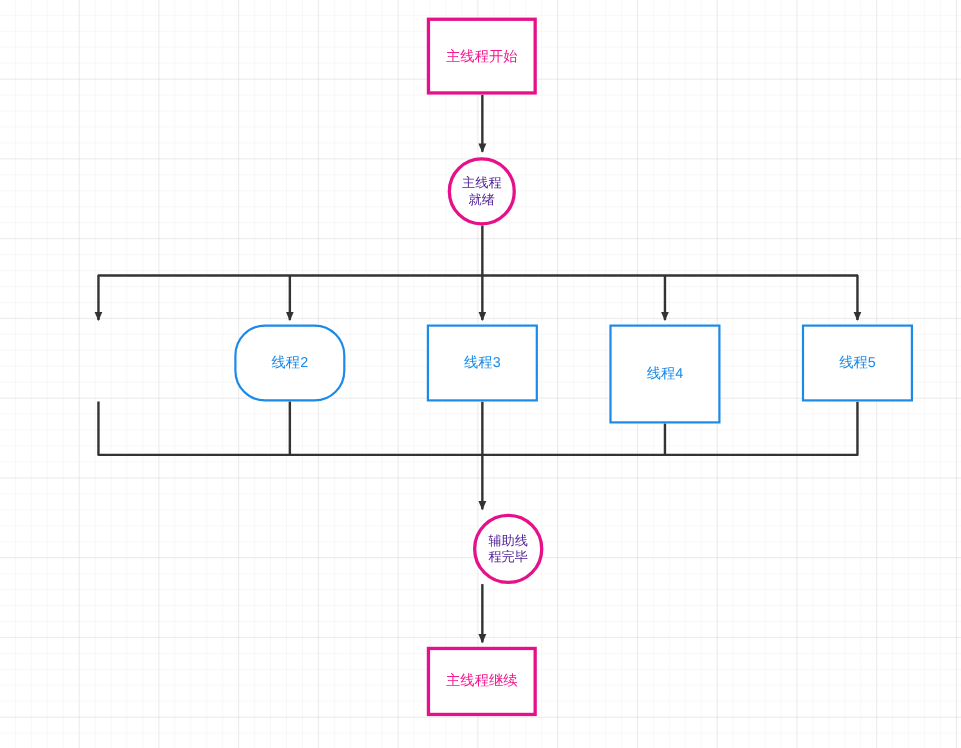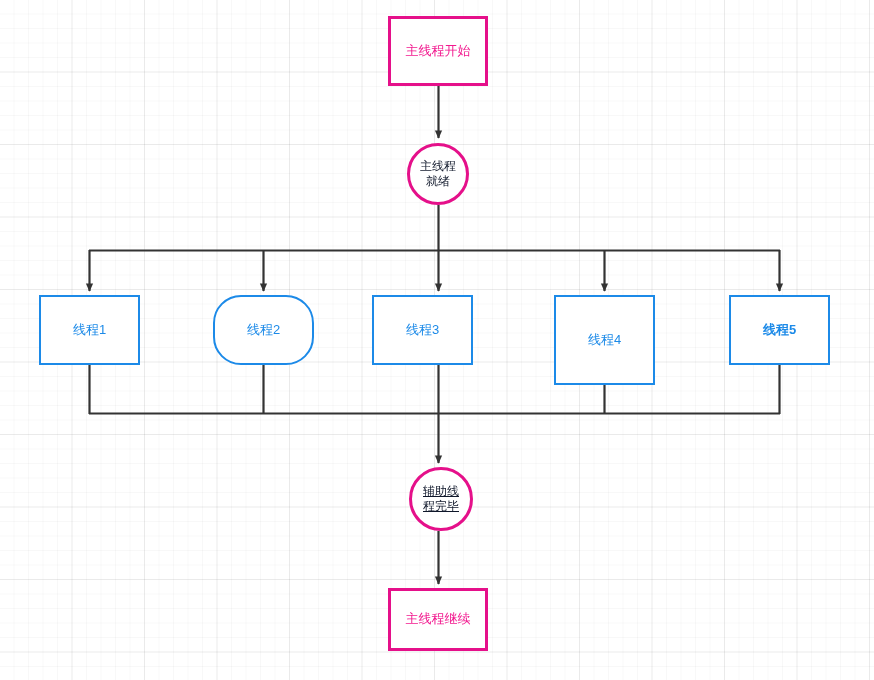--- a/index.html
+++ b/index.html
@@ -49,21 +49,21 @@
     white-space: pre-line;
   }
   .node-rect-start,
   .node-rect-end {
     border: 3px solid #e5108a;
     color: #f2198f;
     font-size: 13px;
   }
   .node-circle {
     border: 3px solid #e5108a;
-    color: #0f172a;
+    color: #4c1d95;
     border-radius: 50%;
     font-size: 12px;
   }
   .node-rect-thread {
     border: 2px solid #1c8ae8;
     color: #1c8ae8;
     font-size: 13px;
   }
 </style>
 </head>
@@ -134,41 +134,38 @@
 
   <div class="node node-rect-start" style="left:388px; top:16px; width:100px; height:70px;justify-content:center;">
     <span>主线程开始</span>
   </div>
 
   <div class="node node-circle" style="left:407px; top:143px; width:62px; height:62px;">
     <span>主线程
 就绪</span>
   </div>
 
-  <div class="node node-rect-thread" style="left:39px; top:295px; width:101px; height:70px;">
-    <span>线程1</span>
-  </div>
 
   <div class="node node-rect-thread" style="left:213px; top:295px; width:101px; height:70px;border-radius:28px;">
     <span>线程2</span>
   </div>
 
-  <div class="node node-rect-thread" style="left:372px; top:295px; width:101px; height:70px;">
+  <div class="node node-rect-thread" style="left:388px; top:295px; width:101px; height:70px;">
     <span>线程3</span>
   </div>
 
   <div class="node node-rect-thread" style="left:554px; top:295px; width:101px; height:90px;">
     <span>线程4</span>
   </div>
 
-  <div class="node node-rect-thread" style="left:729px; top:295px; width:101px; height:70px;font-weight:bold;">
+  <div class="node node-rect-thread" style="left:729px; top:295px; width:101px; height:70px;">
     <span>线程5</span>
   </div>
 
-  <div class="node node-circle" style="left:409px; top:467px; width:64px; height:64px;text-decoration:underline;">
+  <div class="node node-circle" style="left:430px; top:467px; width:64px; height:64px;">
     <span>辅助线
 程完毕</span>
   </div>
 
   <div class="node node-rect-end" style="left:388px; top:588px; width:100px; height:63px;text-align:center;">
     <span>主线程继续</span>
   </div>
 
 </div>
 

